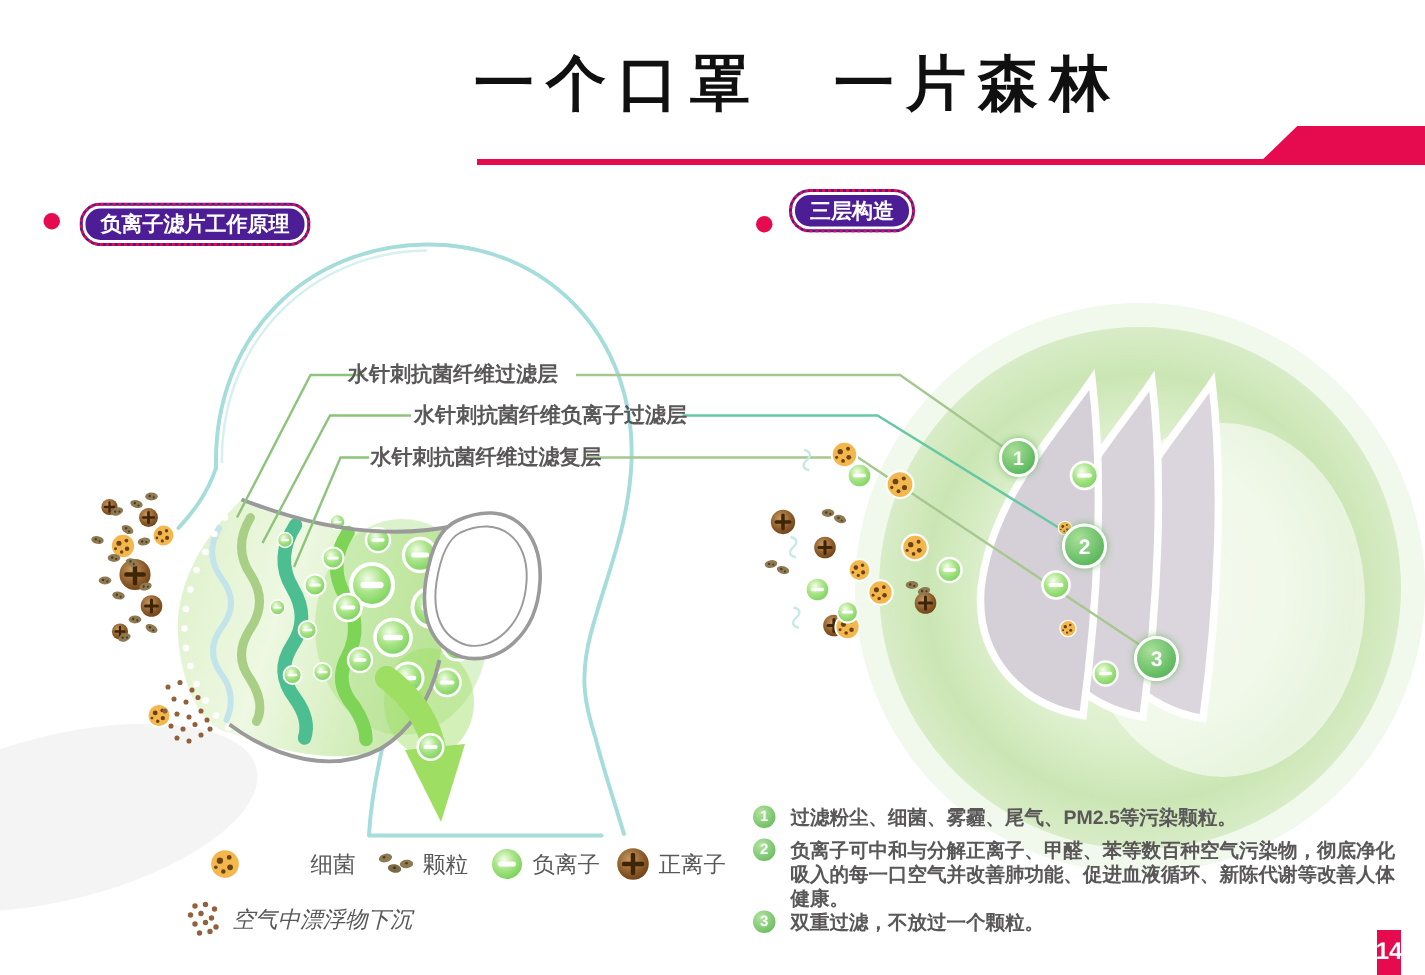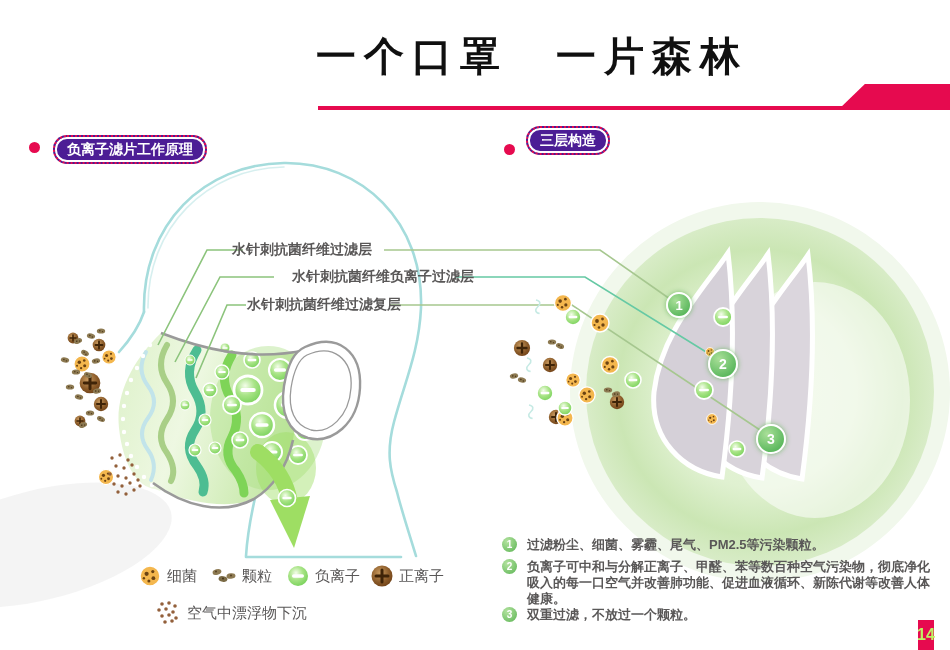--- a/index.html
+++ b/index.html
@@ -46,21 +46,21 @@
   
   .note-item { z-index:3; display:flex; align-items:flex-start; width:440px; }
   .note-bullet {
     flex:0 0 15px; width:15px; height:15px; border-radius:50%; margin-top:0;
     background:radial-gradient(circle at 35% 30%, #b4e3a0, #6cbd62 80%);
     color:#ffffff; font-size:10px; font-weight:bold; line-height:15px; text-align:center;
   }
   .note-text { margin-left:10px; font-size:13px; line-height:16px; color:#595757; width:412px;font-weight:bold; }
   
   .page-number {
-    left:918px; top:620px; width:16px; height:30px; background:#e60a4f; color:#bef264; z-index:3;
+    left:918px; top:620px; width:16px; height:30px; background:#e60a4f; color:#ffffff; z-index:3;
     font-size:16px; font-weight:bold; display:flex; align-items:center; justify-content:center;
   }
   svg.artwork { position:absolute; left:0; top:0; z-index:1; }
 </style>
 </head>
 <body>
 
 <svg class="artwork" width="950" height="650" viewBox="0 0 950 650">
   <defs>
     <radialGradient id="gIon" cx="40%" cy="35%" r="75%">
@@ -295,29 +295,29 @@
 <div class="abs title-underline"></div>
 <div class="abs header-accent"></div>
 
 <div class="abs sec-bullet" style="left:29px; top:142px;"></div>
 <div class="abs sec-pill" style="left:53px; top:135px;">负离子滤片工作原理</div>
 
 <div class="abs sec-bullet" style="left:504px; top:144px;"></div>
 <div class="abs sec-pill" style="left:526px; top:126px;">三层构造</div>
 
 <div class="abs layer-label" style="left:232px; top:242px;">水针刺抗菌纤维过滤层</div>
-<div class="abs layer-label" style="left:292px; top:269px;">水针刺抗菌纤维负离子过滤层</div>
+<div class="abs layer-label" style="left:276px; top:269px;">水针刺抗菌纤维负离子过滤层</div>
 <div class="abs layer-label" style="left:247px; top:297px;">水针刺抗菌纤维过滤复层</div>
 
 <div class="abs layer-marker" style="left:666px; top:292px; width:26px; height:26px; font-size:13px;">1</div>
 <div class="abs layer-marker" style="left:708px; top:349px; width:30px; height:30px; font-size:14px;">2</div>
 <div class="abs layer-marker" style="left:756px; top:424px; width:30px; height:30px; font-size:14px;">3</div>
 
 <div class="abs legend-row" style="left:138px; top:564px;">
-  <div class="legend-item" style="margin-right:14px;">
+  <div class="legend-item" style="margin-right:14px;gap:40px;">
     <svg class="legend-icon" width="24" height="24" viewBox="-12 -12 24 24">
       <circle r="10" fill="#f4b74e" stroke="#fff" stroke-width="1.5"></circle>
         <circle cx="-3.4" cy="-2.2" r="2.1" fill="#6b4313"></circle>
         <circle cx="2.8" cy="-4.4" r="1.6" fill="#6b4313"></circle>
         <circle cx="3.4" cy="2.2" r="1.9" fill="#6b4313"></circle>
         <circle cx="-1.1" cy="5" r="1.5" fill="#6b4313"></circle>
         <circle cx="-6.1" cy="2.2" r="1.2" fill="#6b4313"></circle>
     </svg>
     <span class="legend-label">细菌</span>
   </div>
@@ -355,21 +355,21 @@
             <stop offset="0%" stop-color="#c89a5f"></stop>
             <stop offset="60%" stop-color="#8a5a28"></stop>
             <stop offset="100%" stop-color="#6a3c14"></stop>
           </radialGradient>
         </defs>
     </svg>
     <span class="legend-label">正离子</span>
   </div>
 </div>
 
-<div class="abs legend-row" style="left:154px; top:600px;">
+<div class="abs legend-row" style="left:122px; top:600px;font-style:italic;">
   <div class="legend-item" style="margin-right:6px;">
     <svg class="legend-icon" width="28" height="26" viewBox="0 0 28 26">
       <g fill="#93603b">
         <circle cx="8" cy="4" r="1.8"></circle>
           <circle cx="15" cy="3" r="1.8"></circle>
           <circle cx="21" cy="6" r="1.8"></circle>
         <circle cx="5" cy="10" r="1.8"></circle>
           <circle cx="12" cy="9" r="1.8"></circle>
           <circle cx="19" cy="12" r="1.8"></circle>
         <circle cx="8" cy="16" r="1.8"></circle>

